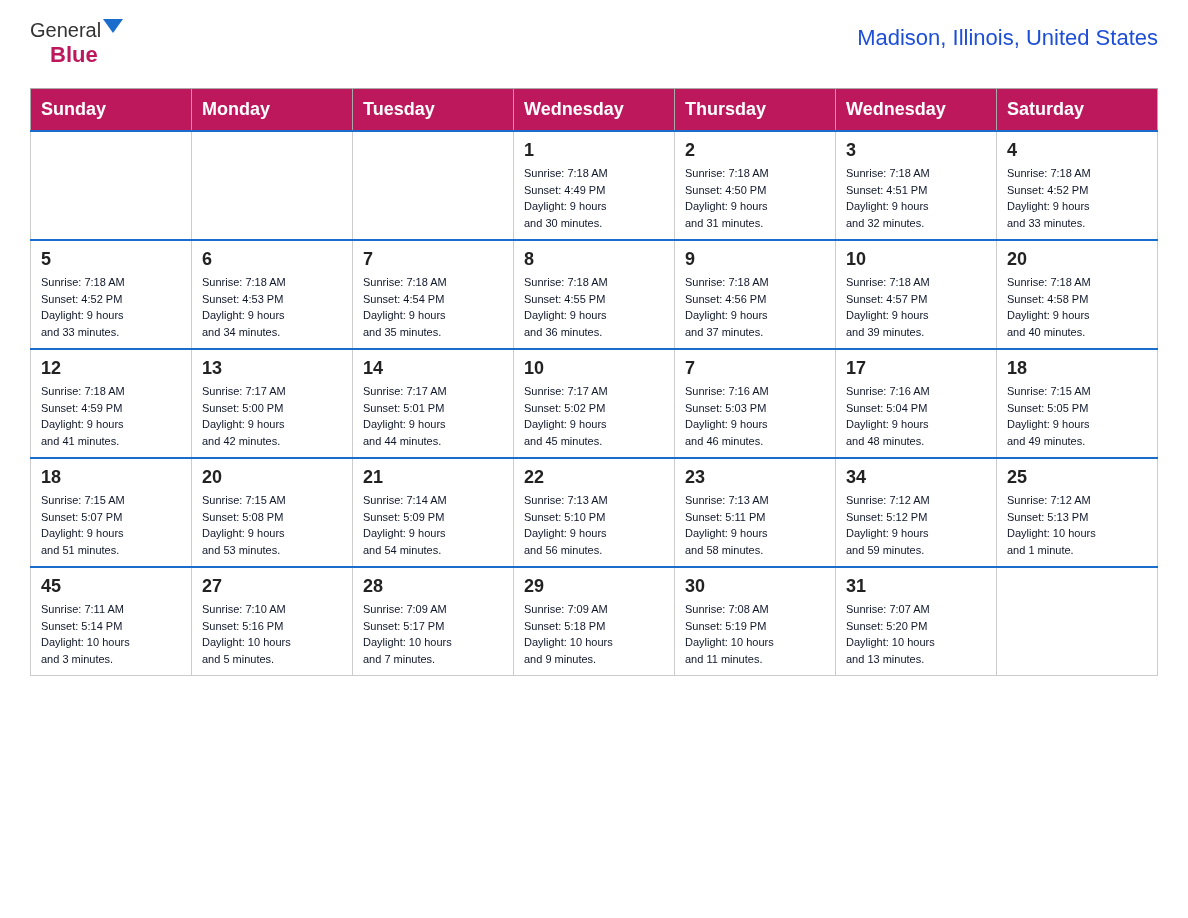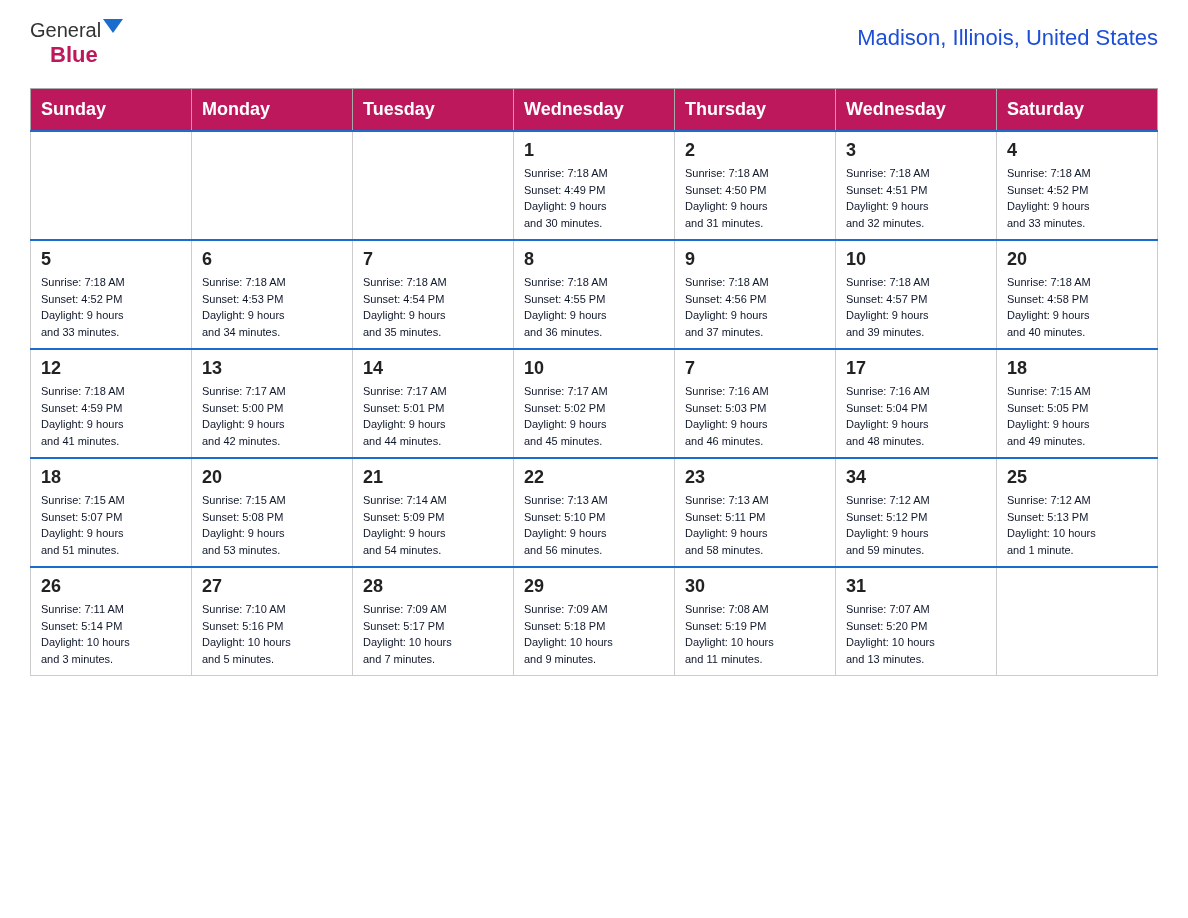--- a/index.html
+++ b/index.html
@@ -234,21 +234,21 @@
           <div class="day-number">34</div>
           <div class="day-info">Sunrise: 7:12 AM<br>Sunset: 5:12 PM<br>Daylight: 9 hours<br>and 59 minutes.</div>
         </td>
         <td>
           <div class="day-number">25</div>
           <div class="day-info">Sunrise: 7:12 AM<br>Sunset: 5:13 PM<br>Daylight: 10 hours<br>and 1 minute.</div>
         </td>
       </tr>
       <tr class="week-row">
         <td>
-          <div class="day-number">26</div>
+          <div class="day-number">45</div>
           <div class="day-info">Sunrise: 7:11 AM<br>Sunset: 5:14 PM<br>Daylight: 10 hours<br>and 3 minutes.</div>
         </td>
         <td>
           <div class="day-number">27</div>
           <div class="day-info">Sunrise: 7:10 AM<br>Sunset: 5:16 PM<br>Daylight: 10 hours<br>and 5 minutes.</div>
         </td>
         <td>
           <div class="day-number">28</div>
           <div class="day-info">Sunrise: 7:09 AM<br>Sunset: 5:17 PM<br>Daylight: 10 hours<br>and 7 minutes.</div>
         </td>

